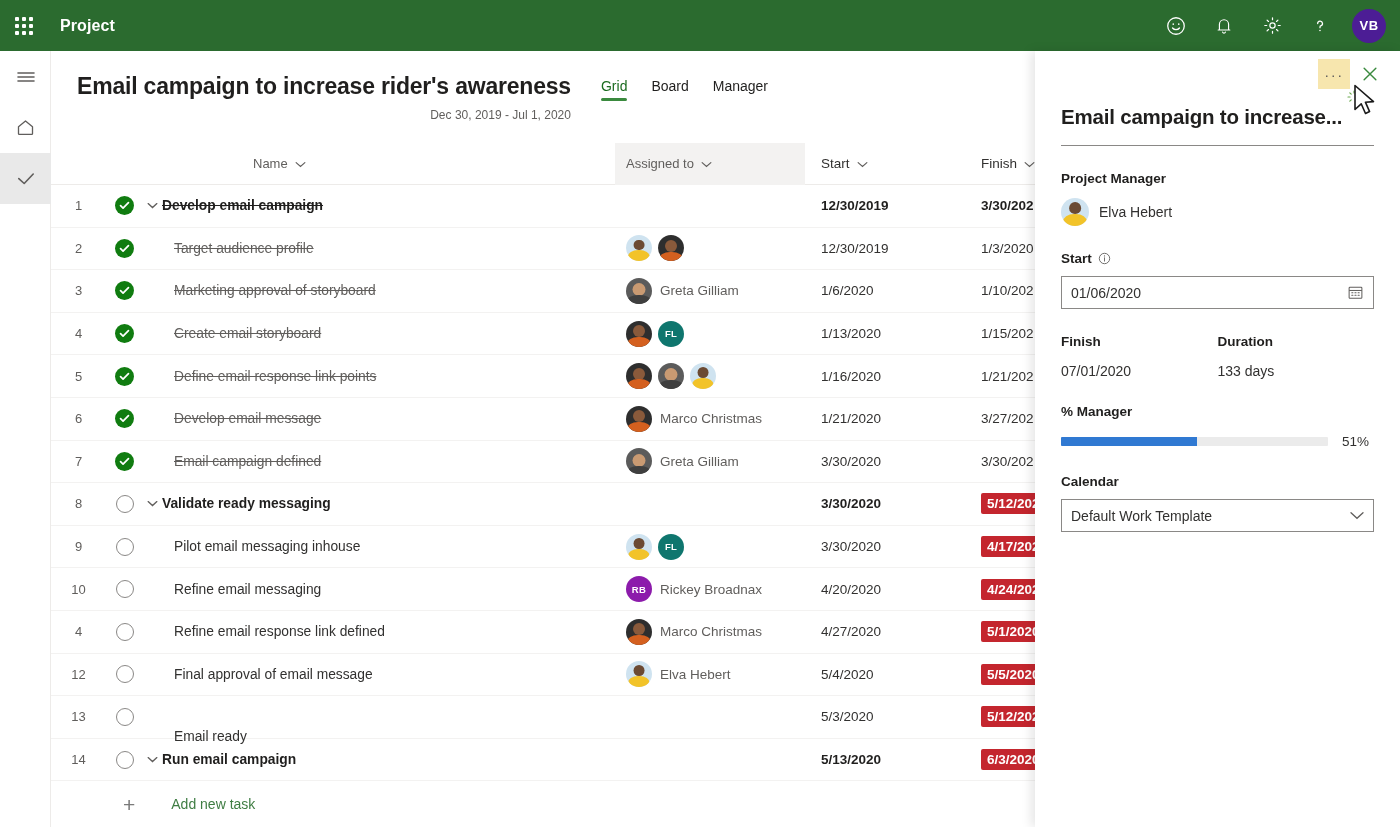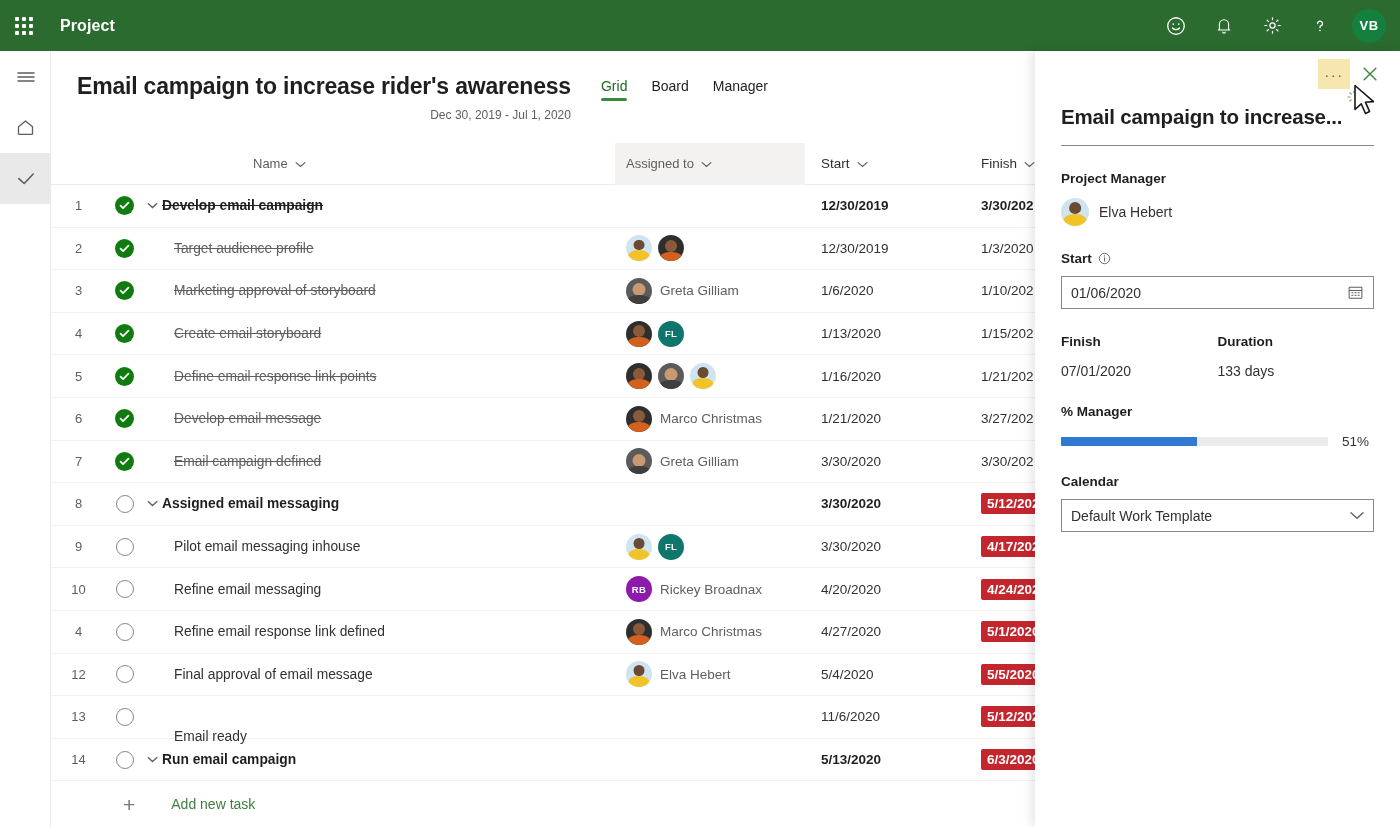--- a/index.html
+++ b/index.html
@@ -39,21 +39,21 @@
     margin-left: auto; display: flex; align-items: center; height: 51px;
     padding-right: 14px;
   }
   .suite-ico {
     width: 48px; height: 51px; display: flex; align-items: center; justify-content: center;
     cursor: pointer; color: #ffffff;
   }
   .suite-ico svg { display: block; }
   .avatar-vb {
     width: 34px; height: 34px; border-radius: 50%;
-    background: #15803d; color: #ffffff;
+    background: #4c1d95; color: #ffffff;
     display: flex; align-items: center; justify-content: center;
     font-size: 13px; font-weight: bold; letter-spacing: .4px;
     margin-left: 8px; cursor: pointer;
   }
 
   
   .rail {
     position: absolute; top: 51px; left: 0;
     width: 51px; height: 776px;
     background: #ffffff;
@@ -558,21 +558,21 @@
             <div class="c-chk">
               <div class="chk-open"></div>
             </div>
             <div class="c-name">
               <span class="indent-0" style="display: inline-flex; align-items: center;">
                 <span class="expander">
                   <svg width="11" height="7" viewBox="0 0 12 8" fill="none" stroke="#605e5c" stroke-width="1.5" stroke-linecap="round">
                     <path d="M1 1.8 6 6.3l5-4.5"></path>
                   </svg>
                 </span>
-                <span class="task-name summary">Assigned email messaging</span>
+                <span class="task-name summary">Validate ready messaging</span>
               </span>
             </div>
             <div class="c-assign"></div>
             <div class="c-start"><span class="date-bold">3/30/2020</span></div>
             <div class="c-finish"><span class="date-late" style="background: rgb(196, 38, 46);">5/12/202</span></div>
           </div>
           <div class="tr">
             <div class="c-num">9</div>
             <div class="c-chk">
               <div class="chk-open"></div>
@@ -652,21 +652,21 @@
             <div class="c-num">13</div>
             <div class="c-chk">
               <div class="chk-open"></div>
             </div>
             <div class="c-name">
               <span class="indent-1" style="display: inline-flex; align-items: center; margin-top: 40px;">
                 <span class="task-name">Email ready</span>
               </span>
             </div>
             <div class="c-assign"></div>
-            <div class="c-start"><span>11/6/2020</span></div>
+            <div class="c-start"><span>5/3/2020</span></div>
             <div class="c-finish"><span class="date-late" style="background: rgb(196, 38, 46);">5/12/202</span></div>
           </div>
           <div class="tr">
             <div class="c-num">14</div>
             <div class="c-chk">
               <div class="chk-open"></div>
             </div>
             <div class="c-name">
               <span class="indent-0" style="display: inline-flex; align-items: center;">
                 <span class="expander">

